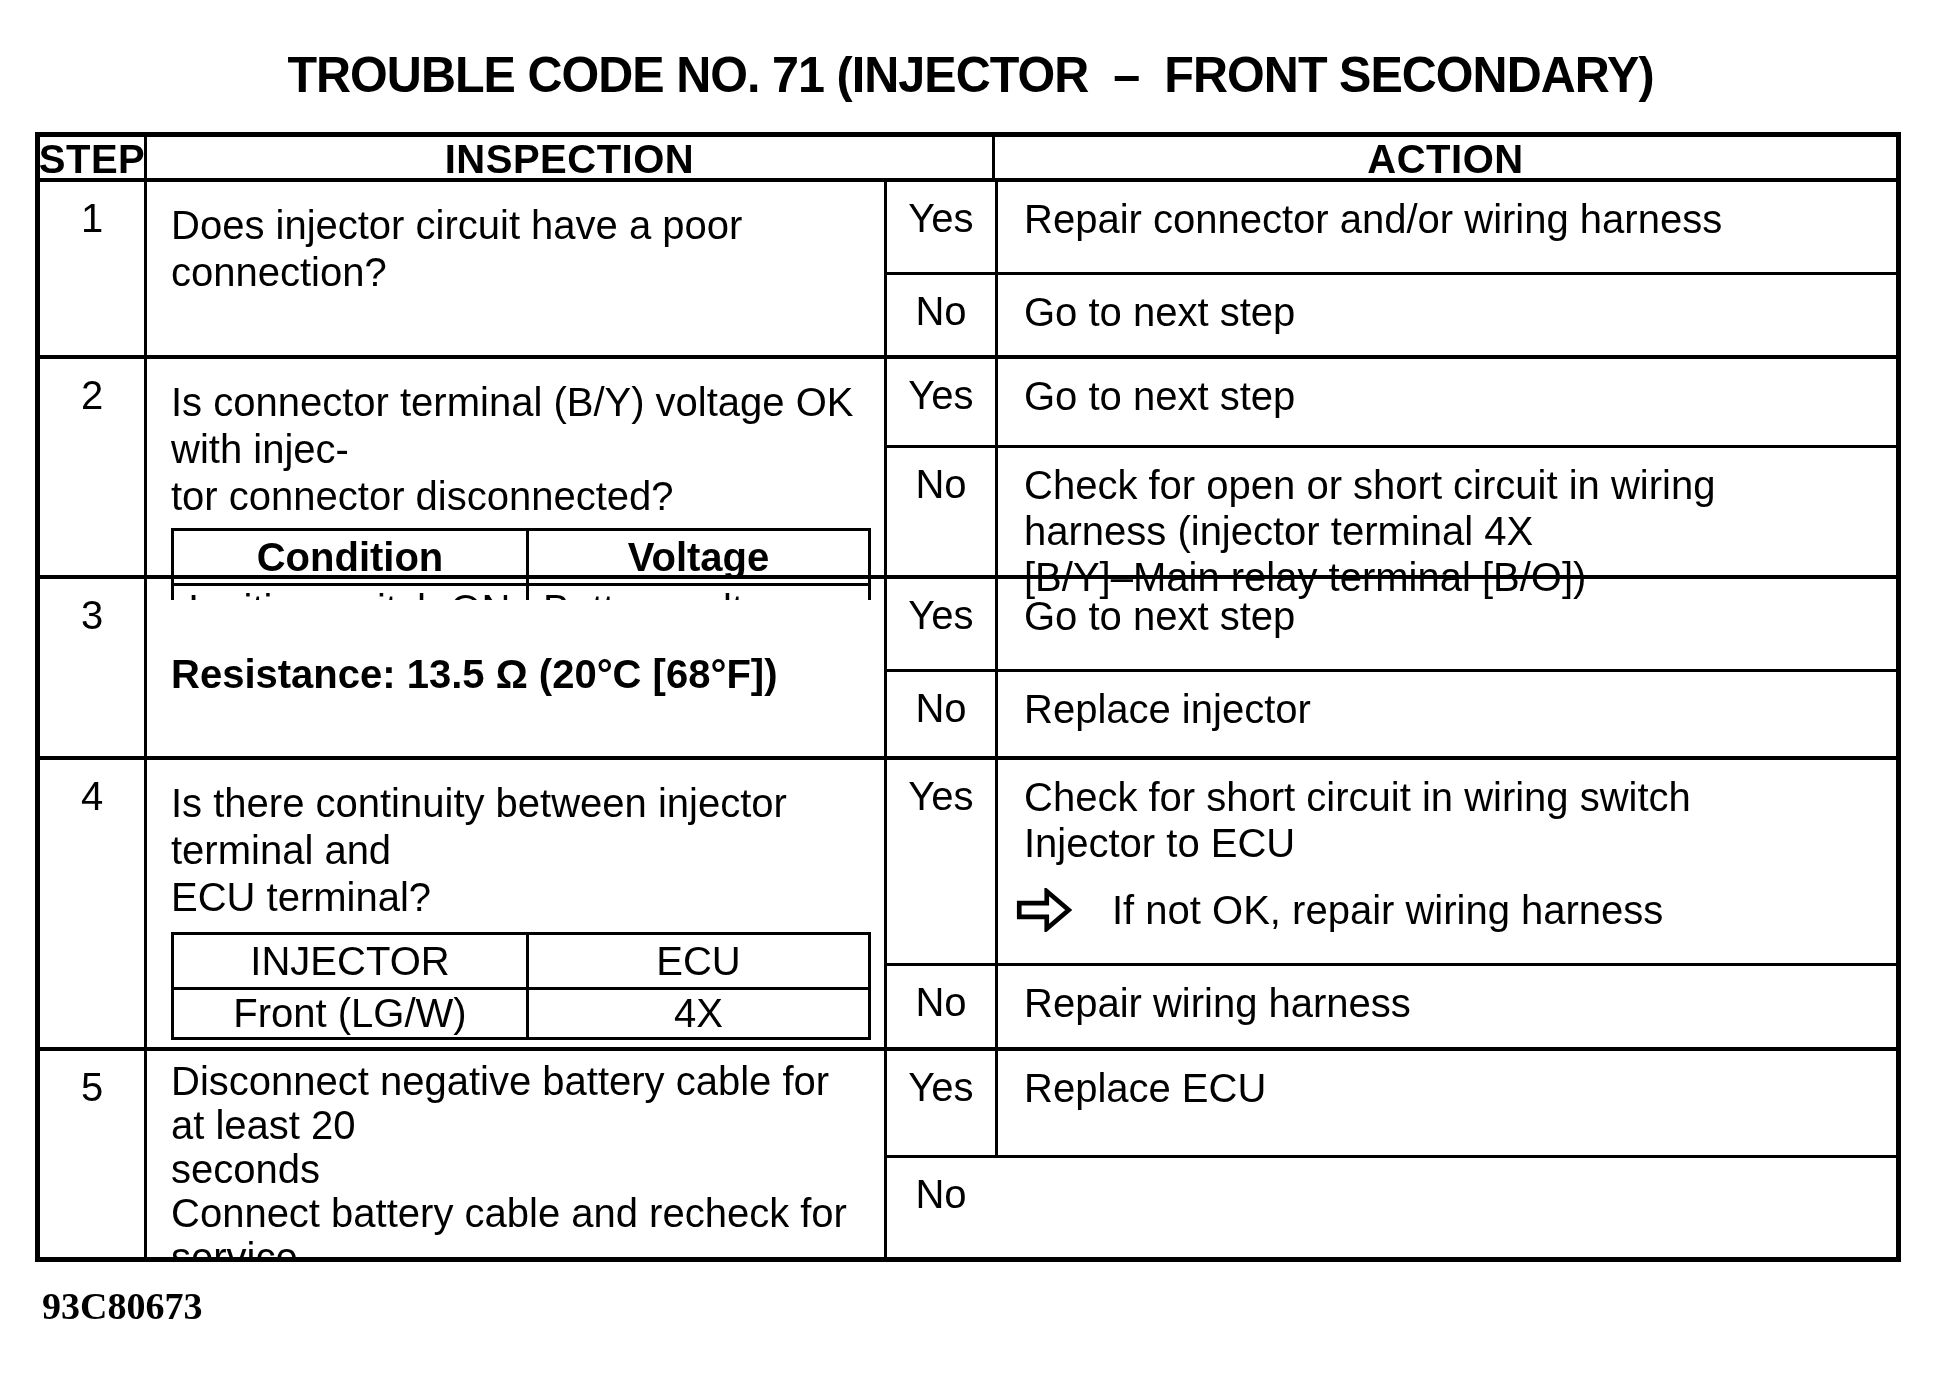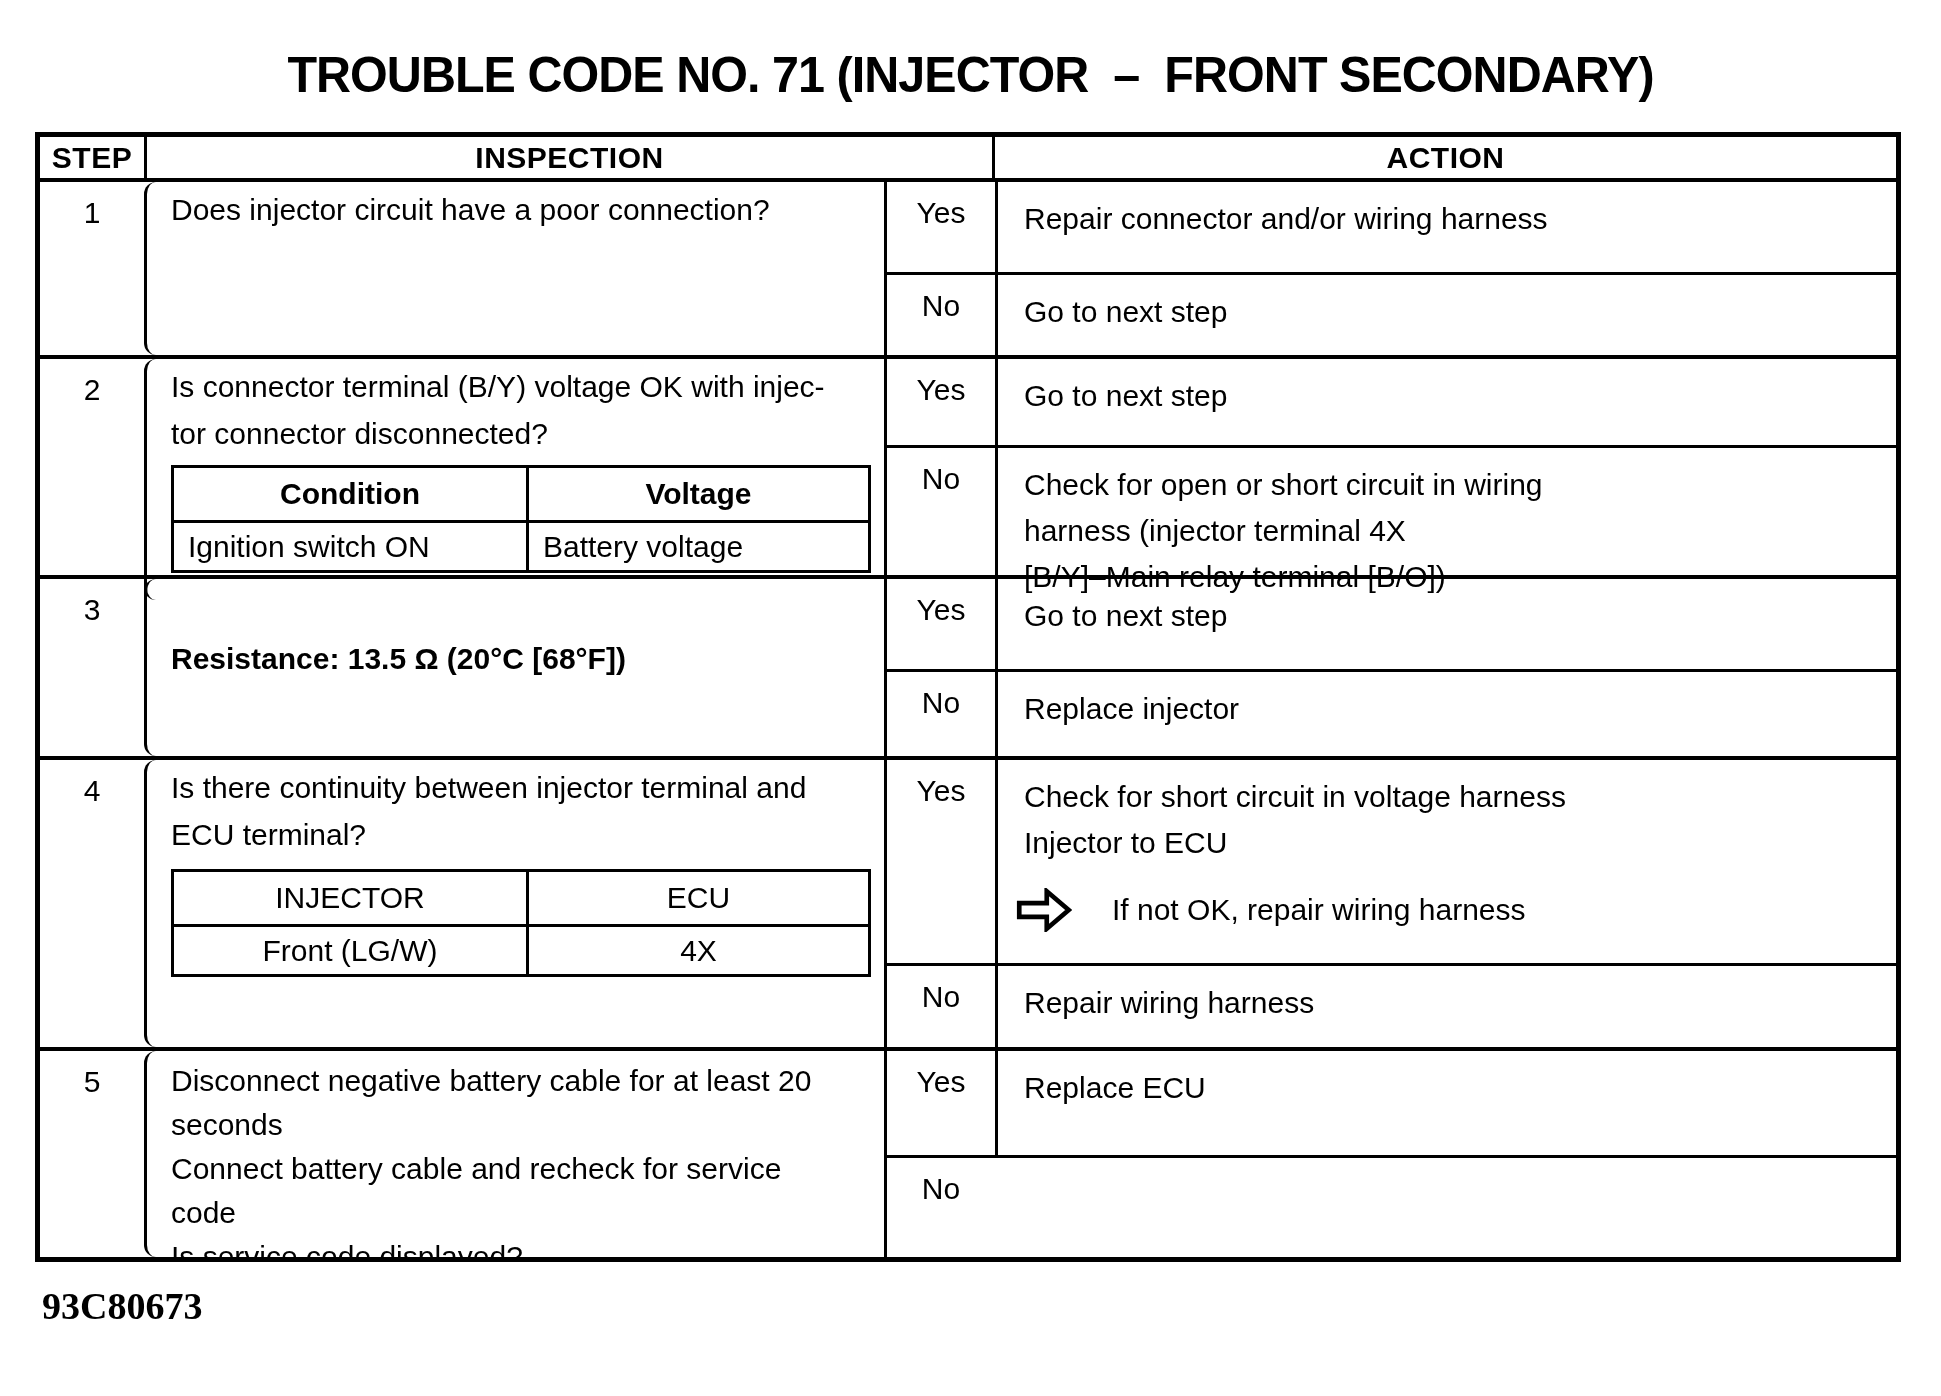--- a/index.html
+++ b/index.html
@@ -11,39 +11,39 @@
   }
   .title{
     position:absolute;top:46px;left:0;width:100%;
     margin:0;text-align:center;
     font-size:50px;font-weight:bold;letter-spacing:-1px;
     white-space:pre;transform:scaleX(.97);
   }
   .dtable{
     position:absolute;left:35px;top:132px;width:1866px;height:1130px;
     border:5px solid var(--ink,#000);box-sizing:border-box;
-    font-size:30px;
+    font-size:40px;
   }
   .hrow{
     display:grid;grid-template-columns:104px 848px 904px;
     height:41px;box-sizing:border-box;
   }
   .hcell{
     font-weight:bold;text-align:center;
     display:flex;align-items:center;justify-content:center;
     box-sizing:border-box;letter-spacing:0.5px;
   }
   .hcell.bl{border-left:3px solid var(--ink,#000);}
   .trow{
     display:grid;grid-template-columns:104px 740px 1012px;
     border-top:4px solid var(--ink,#000);box-sizing:border-box;
   }
   .cell{box-sizing:border-box;overflow:hidden;}
   .step-cell{text-align:center;padding-top:14px;}
-  .insp-cell{border-left:3px solid var(--ink,#000);padding:4px 18px 0 24px;line-height:47px;border-radius:12px;}
+  .insp-cell{border-left:3px solid var(--ink,#000);padding:20px 18px 0 24px;line-height:47px;}
   .branches{border-left:3px solid var(--ink,#000);display:flex;flex-direction:column;box-sizing:border-box;}
   .branch{
     display:grid;grid-template-columns:108px 904px;
     box-sizing:border-box;overflow:hidden;
   }
   .branch + .branch{border-top:3px solid var(--ink,#000);}
   .yn{text-align:center;padding-top:14px;box-sizing:border-box;}
   .action{border-left:3px solid var(--ink,#000);padding:14px 16px 0 26px;line-height:46px;box-sizing:border-box;}
   .pre{white-space:pre-line;}
   .note{font-weight:bold;margin-top:52px;}
@@ -154,21 +154,21 @@
           <div class="st-cell">INJECTOR</div>
           <div class="st-cell bl">ECU</div>
           <div class="st-cell bt">Front (LG/W)</div>
           <div class="st-cell bt bl">4X</div>
         </div>
       </div>
       <div class="branches">
         <div class="branch" style="height:203px">
           <div class="yn">Yes</div>
           <div class="action">
-            <div class="pre">Check for short circuit in voltage harness
+            <div class="pre">Check for short circuit in wiring switch
 Injector to ECU</div>
             <div class="arrow-list">
               <div class="arrow-row">
                 <span class="glyph">
                   <svg width="56" height="44" viewBox="0 0 20 16">
                       <path d="M1 5.5 L11 5.5 L11 1.2 L19 8 L11 14.8 L11 10.5 L1 10.5 Z" fill="none" stroke="#000" stroke-width="1.7" stroke-linejoin="miter"></path>
                     </svg>
                 </span>
                 <span>If not OK, repair wiring harness</span>
               </div>

